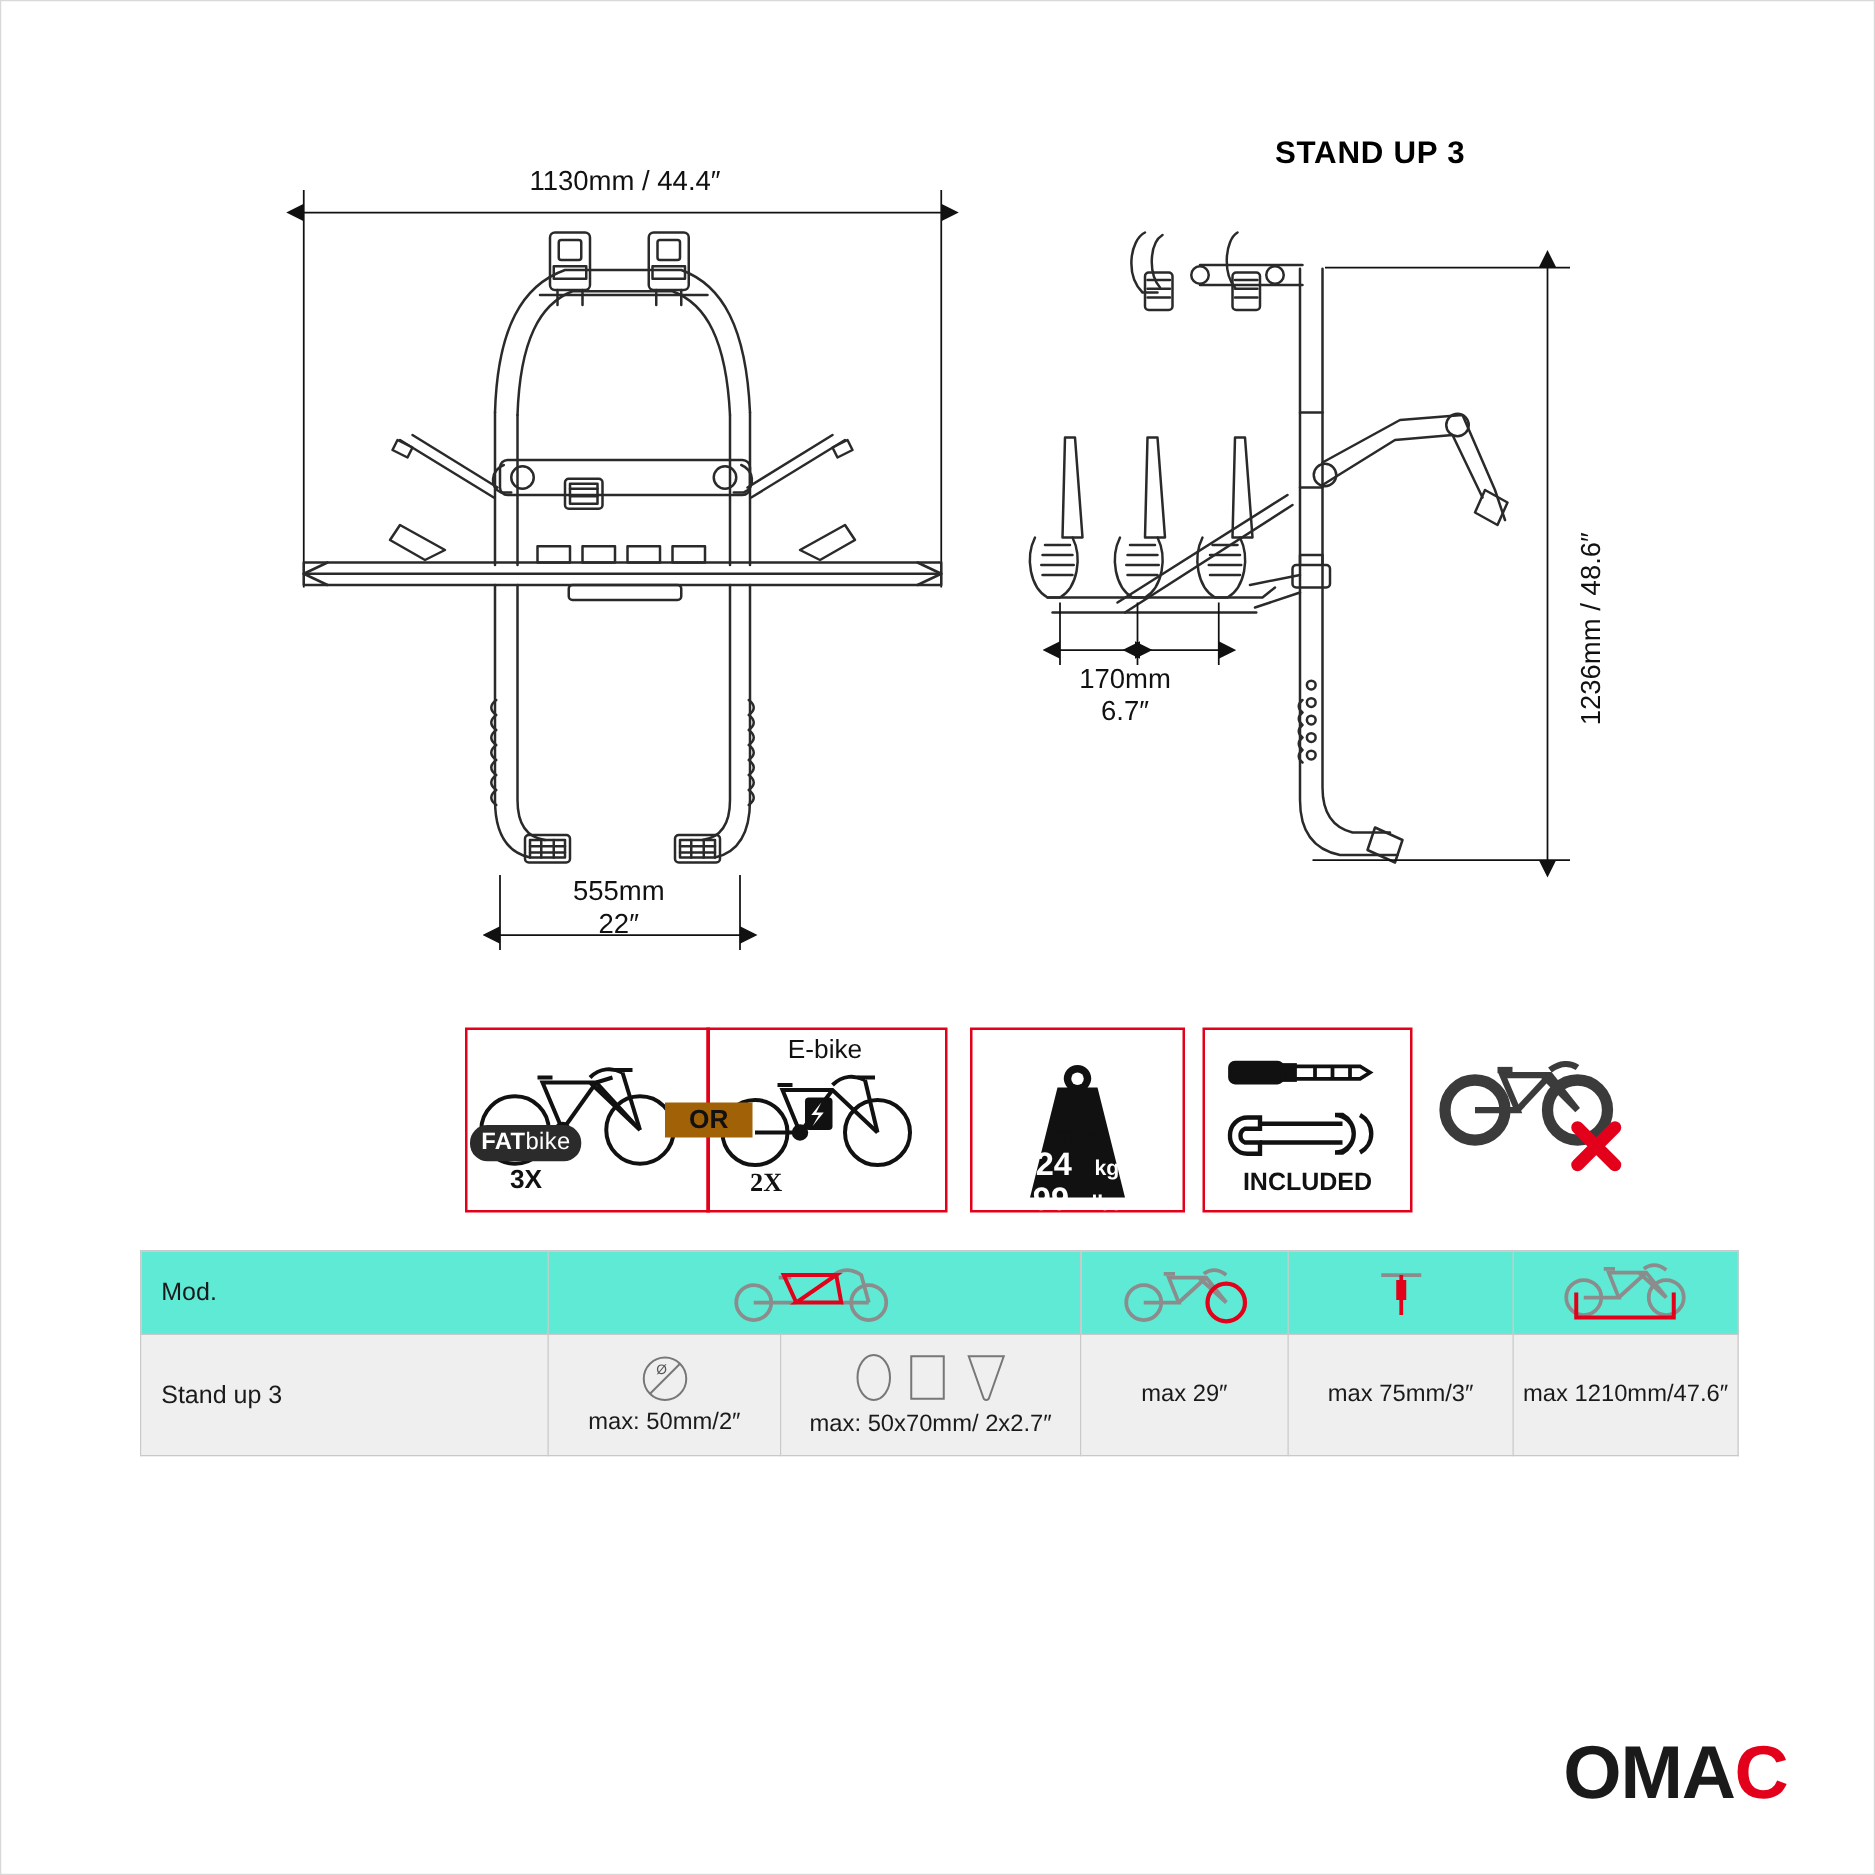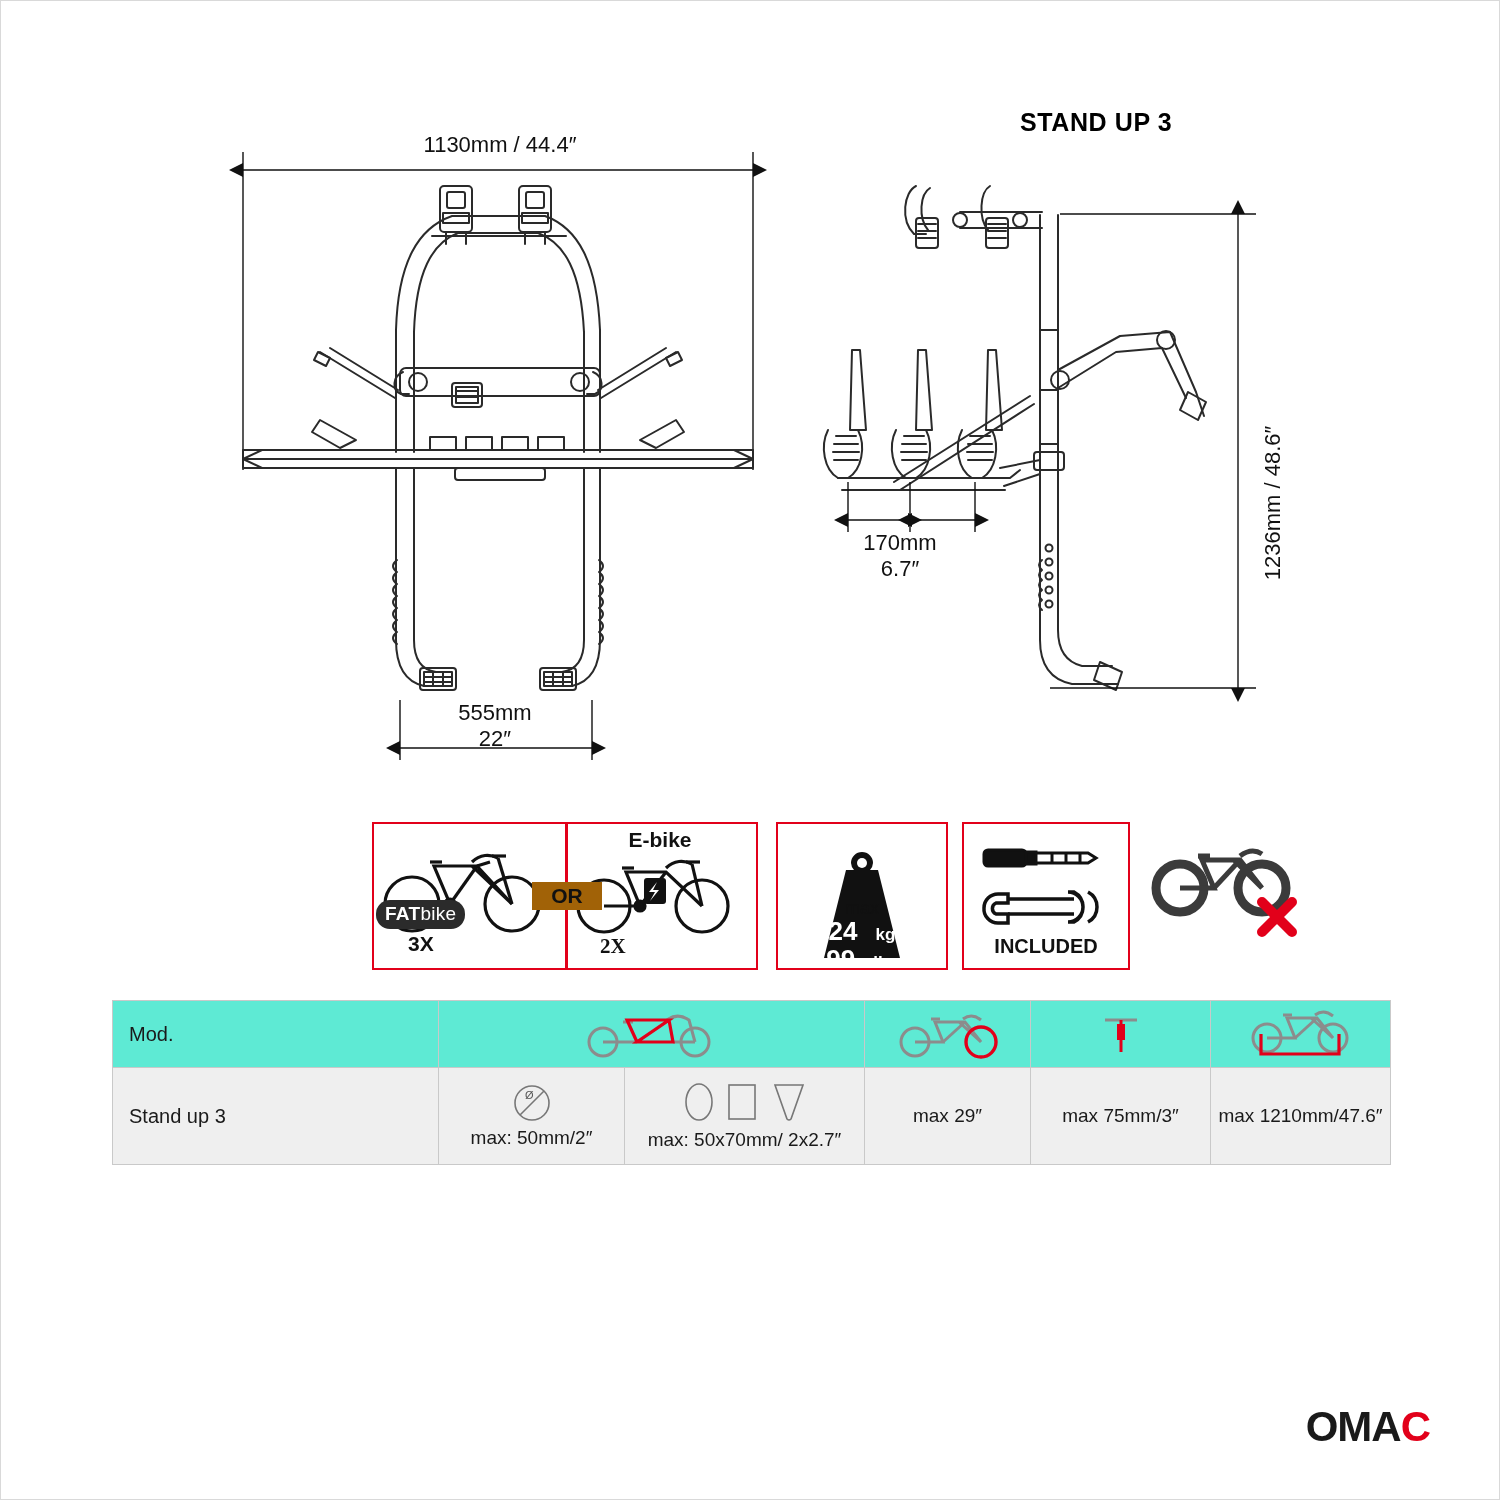--- a/index.html
+++ b/index.html
@@ -101,21 +101,21 @@
     color: #111;
   }
   .bike-count.left { left: 36px; top: 110px; }
   .bike-count.right { left: 228px; top: 112px; font-family: Liberation Serif, serif; }
   .ebike-label {
     position: absolute;
     left: 228px; top: 6px;
     width: 120px;
     text-align: center;
     font-size: 21px;
-    font-weight: bold;
+    font-weight: normal;
     color: #111;
   }
 
   .panel-weight { left: 404px; top: 0; width: 172px; height: 148px; }
   .panel-tools { left: 590px; top: 0; width: 168px; height: 148px; }
 
   .weight-max {
     position: absolute;
     left: 404px; top: 76px;
     width: 172px;
@@ -198,21 +198,21 @@
     justify-content: center;
     gap: 12px;
     margin-bottom: 6px;
   }
 
   
   .logo {
     position: absolute;
     right: 70px;
     bottom: 52px;
-    font-size: 42px;
+    font-size: 60px;
     font-weight: bold;
     letter-spacing: -1px;
     color: #1a1a1a;
     line-height: 1;
   }
   .logo .c { color: #e2001a; }
 </style>
 </head>
 <body>
 

